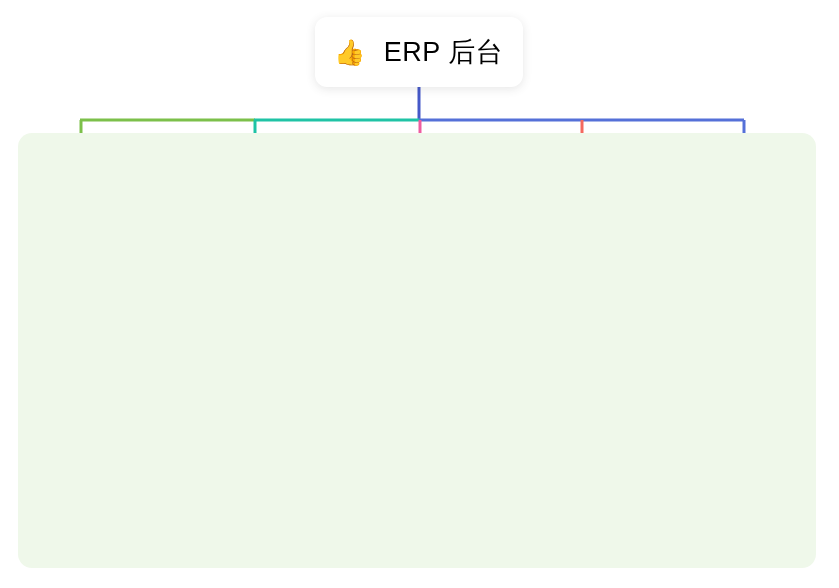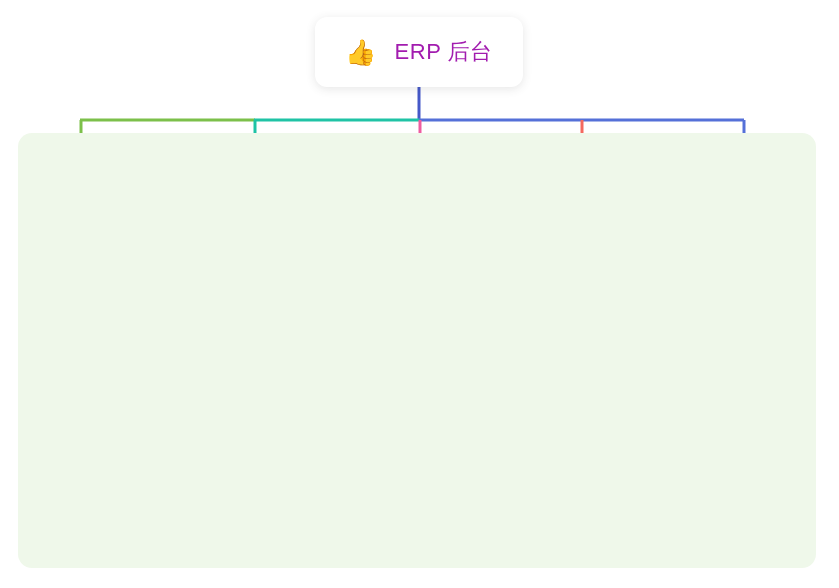--- a/index.html
+++ b/index.html
@@ -46,23 +46,23 @@
     justify-content: center;
     gap: 10px;
     z-index: 5;
   }
   #root-node .thumb {
     font-size: 25px;
     line-height: 1;
     color: #e8a317;
   }
   #root-node .root-title {
-    font-size: 22px;
+    font-size: 27px;
     letter-spacing: 0.5px;
-    color: #a21caf;
+    color: #000000;
     white-space: nowrap;
     margin-left: 8px;
   }
 
   
   #branch-card {
     position: absolute;
     left: 18px;
     top: 133px;
     width: 798px;

